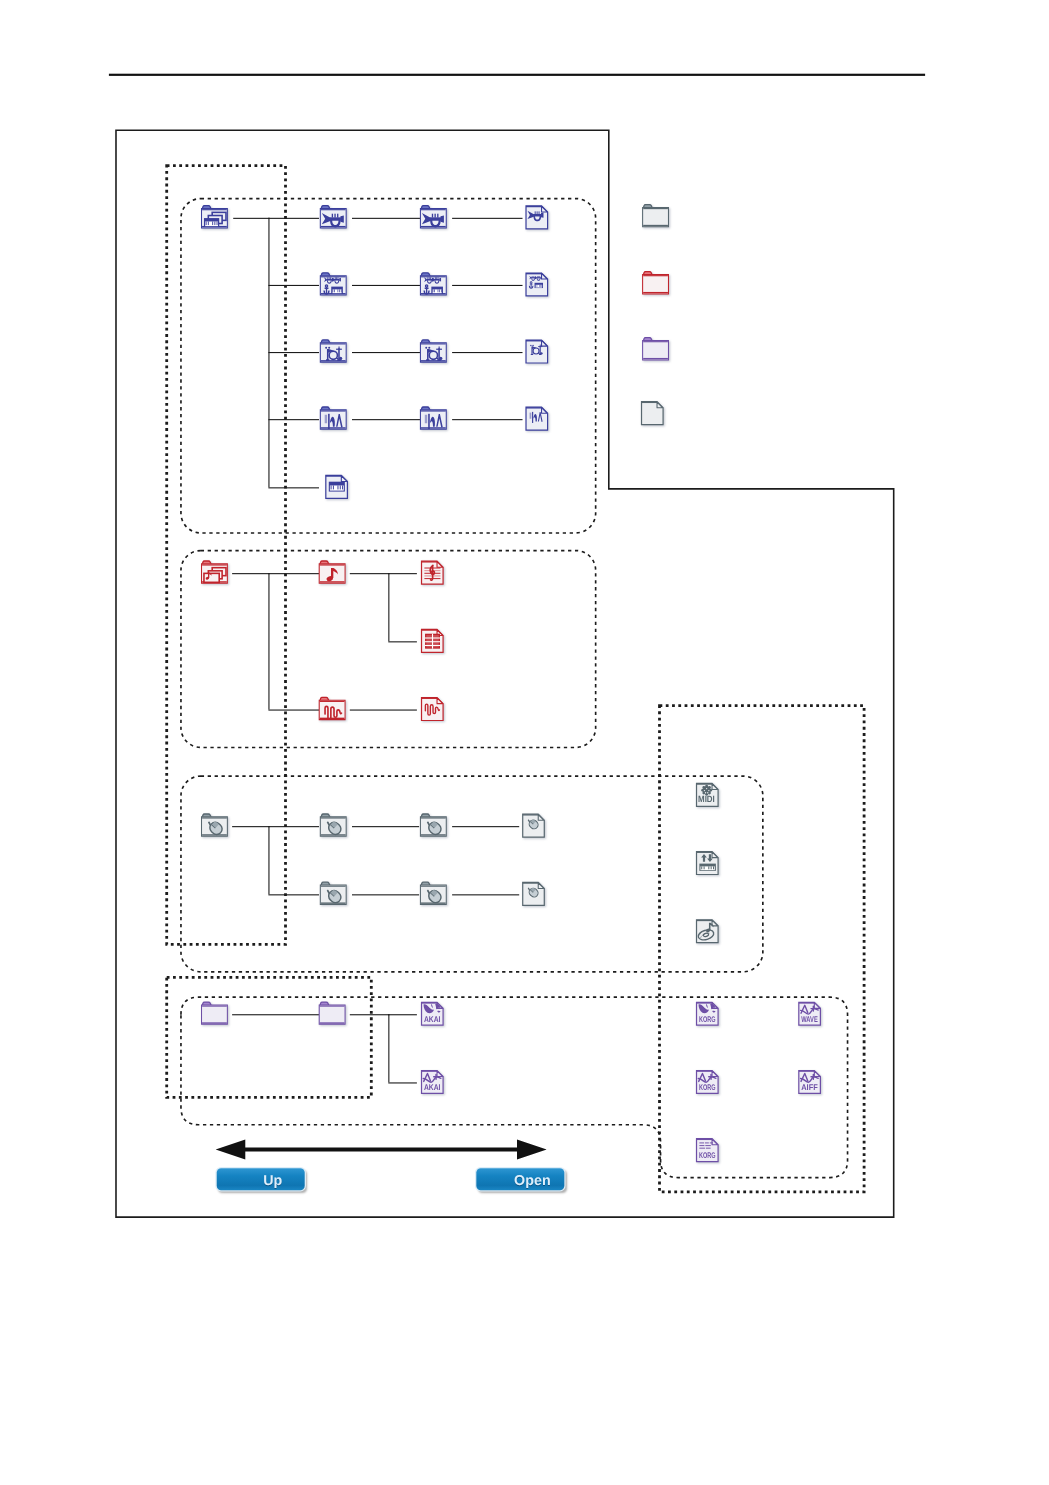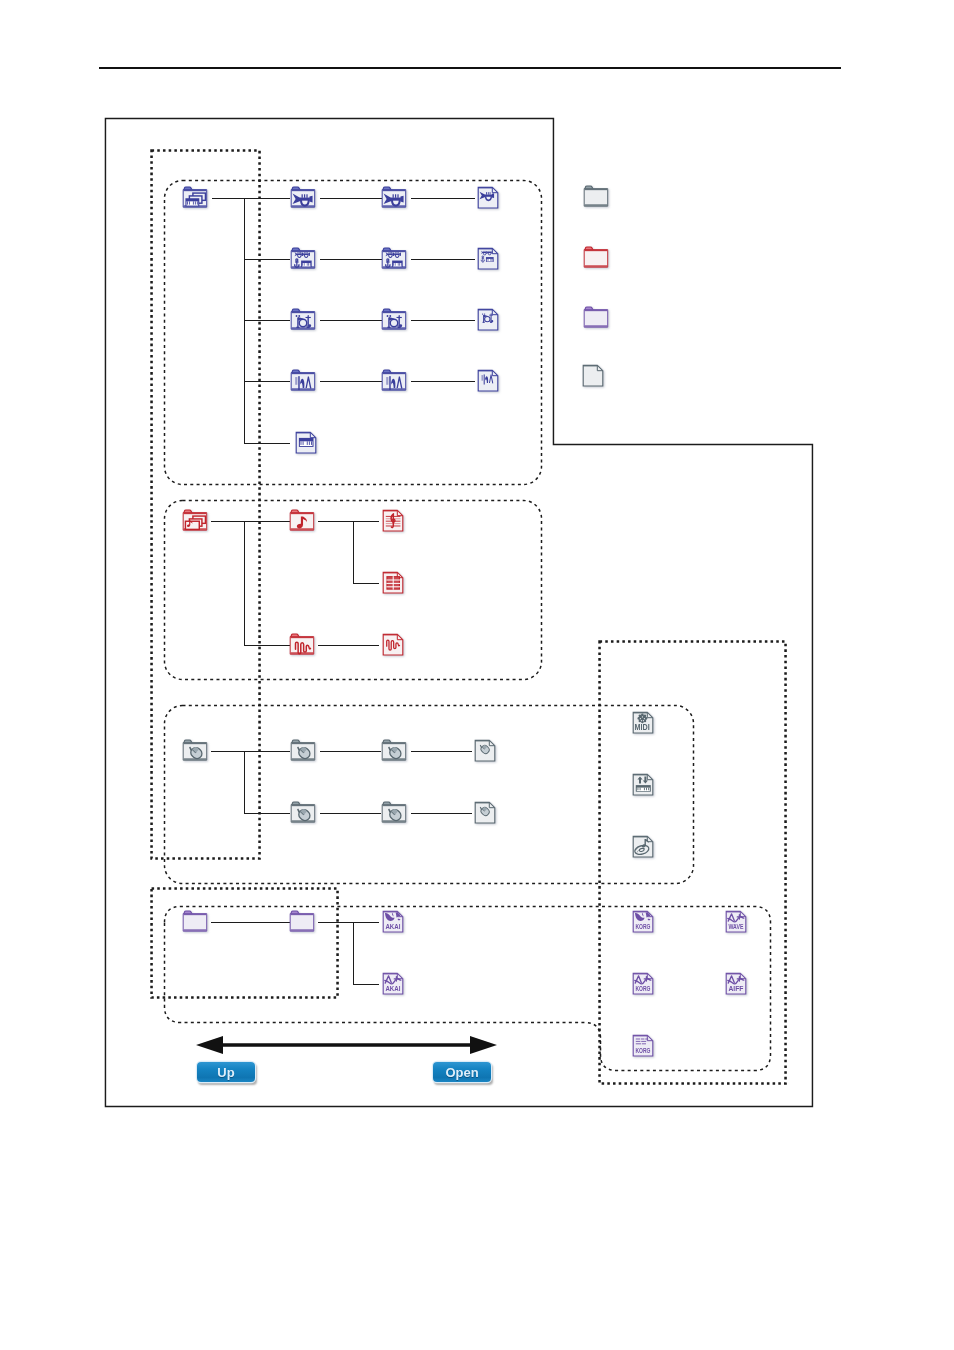--- a/index.html
+++ b/index.html
@@ -9,21 +9,21 @@
   .hline{position:absolute;background:#1c1c1c;height:1.1px;}
   .vline{position:absolute;background:#1c1c1c;width:1.1px;}
   .icon{position:absolute;line-height:0;filter:drop-shadow(1.3px 1.6px 1.0px rgba(110,120,140,.42));}
   .icon svg{display:block;}
   .btn{position:absolute;border-radius:4px;
        background:linear-gradient(180deg,#2e96d2 0%,#1583c2 35%,#0f75b2 78%,#1a86c4 100%);
        box-shadow:0 0 0 1.2px #dcecf7, 1.6px 2.2px 2px rgba(0,0,0,.32);
        color:#ddeefb;font-weight:bold;text-align:center;
        font-family:"Liberation Sans",sans-serif;
        text-shadow:0 1px 0 rgba(0,40,70,.45);
-       display:flex;align-items:center;justify-content:center;}
+       display:flex;align-items:center;justify-content:center;padding-left:22px;}
 </style>
 </head>
 <body>
 
 <div id="page">
 <div class="abs" style="left:99px;top:66.6px;width:742px;height:2.8px;background:#111;"></div>
 <svg class="abs" style="left:102.55px;top:115.55px;" width="711.9" height="992.9">
       <path d="M 2.45 2.45 L 450.45 2.45 L 450.45 328.45 L 709.45 328.45 L 709.45 990.45 L 2.45 990.45 Z" fill="none" stroke="#1c1c1c" stroke-width="1.45" stroke-linejoin="miter"></path>
     </svg>
 <svg class="abs" style="left:162.5px;top:178.5px;" width="380.0" height="307.0">

